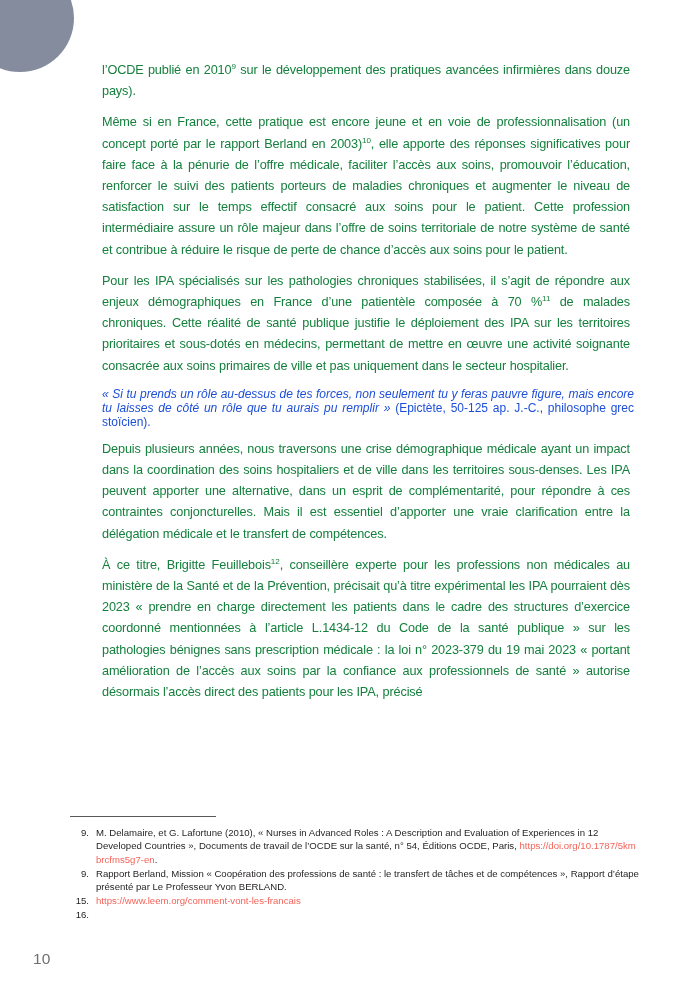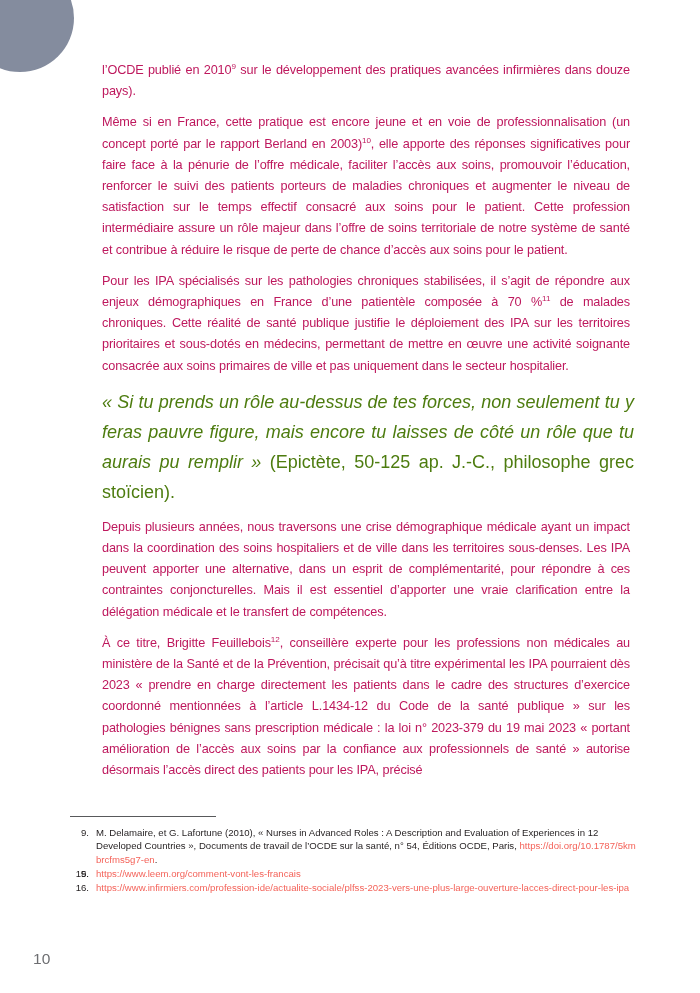--- a/index.html
+++ b/index.html
@@ -37,30 +37,30 @@
   }
 
   p.para {
     margin: 0 4px 10px 0;
     font-size: 12.7px;
     line-height: 21.2px;
     text-align: justify;
     text-justify: inter-word;
     letter-spacing: -0.01em;
     word-spacing: 0.01em;
-    color: #be185d;
+    color: #15803d;
   }
   p.para:last-child { margin-bottom: 0; }
 
   p.quote {
     margin: 0 0 10px 0;
-    font-size: 18px;
-    line-height: 30px;
+    font-size: 12px;
+    line-height: 14px;
     text-align: justify;
-    color: #4d7c0f;
+    color: #1d4ed8;
   }
   .it { font-style: italic; }
 
   sup.fn {
     font-size: 0.64em;
     vertical-align: super;
     line-height: 0;
   }
 
   
@@ -125,19 +125,19 @@
     <p class="para"><span>Pour les IPA spécialisés sur les pathologies chroniques stabilisées, il s’agit de répondre aux enjeux démographiques en France d’une patientèle composée à 70 %</span><sup class="fn">11</sup><span> de malades chroniques. Cette réalité de santé publique justifie le déploiement des IPA sur les territoires prioritaires et sous-dotés en médecins, permettant de mettre en œuvre une activité soignante consacrée aux soins primaires de ville et pas uniquement dans le secteur hospitalier.</span></p>
     <p class="quote"><span class="it">« Si tu prends un rôle au-dessus de tes forces, non seulement tu y feras pauvre figure, mais encore tu laisses de côté un rôle que tu aurais pu remplir »</span><span> (Epictète, 50-125 ap. J.-C., philosophe grec stoïcien).</span></p>
     <p class="para"><span>Depuis plusieurs années, nous traversons une crise démographique médicale ayant un impact dans la coordination des soins hospitaliers et de ville dans les territoires sous-denses. Les IPA peuvent apporter une alternative, dans un esprit de complémentarité, pour répondre à ces contraintes conjoncturelles. Mais il est essentiel d’apporter une vraie clarification entre la délégation médicale et le transfert de compétences.</span></p>
     <p class="para"><span>À ce titre, Brigitte Feuillebois</span><sup class="fn">12</sup><span>, conseillère experte pour les professions non médicales au ministère de la Santé et de la Prévention, précisait qu’à titre expérimental les IPA pourraient dès 2023 « prendre en charge directement les patients dans le cadre des structures d’exercice coordonné mentionnées à l’article L.1434-12 du Code de la santé publique » sur les pathologies bénignes sans prescription médicale&nbsp;: la loi n° 2023-379 du 19 mai 2023 « portant amélioration de l’accès aux soins par la confiance aux professionnels de santé » autorise désormais l’accès direct des patients pour les IPA, précisé</span></p>
   </div>
 
 <div id="footnotes">
   <div id="fn-rule"></div>
   <ol class="fn-list" id="fn-list">
       <li class="fn-item"><span class="fn-num">9.</span><span><span>M. Delamaire, et G. Lafortune (2010), « Nurses in Advanced Roles&nbsp;: A Description and Evaluation of Experiences in 12 Developed Countries », Documents de travail de l’OCDE sur la santé, n° 54, Éditions OCDE, Paris, </span><a class="fn-link">https://doi.org/10.1787/5kmbrcfms5g7-en</a><span>.</span></span></li>
-      <li class="fn-item"><span class="fn-num">9.</span></li>
+      <li class="fn-item"><span class="fn-num">9.</span><span><span>Rapport Berland, Mission « Coopération des professions de santé&nbsp;: le transfert de tâches et de compétences », Rapport d’étape présenté par Le Professeur Yvon BERLAND.</span></span></li>
       <li class="fn-item"><span class="fn-num">15.</span><span><a class="fn-link">https://www.leem.org/comment-vont-les-francais</a></span></li>
-      <li class="fn-item"><span class="fn-num">16.</span><span><a class="fn-link">https://www.infirmiers.com/profession-ide/actualite-sociale/plfss-2023-vers-une-plus-large-ouverture-lacces-direct-pour-les-ipa</a></span></li>
+      <li class="fn-item"><span class="fn-num">16.</span></li>
     </ol>
 </div>
 
 <div id="page-number">10</div>
 
 </body></html>

